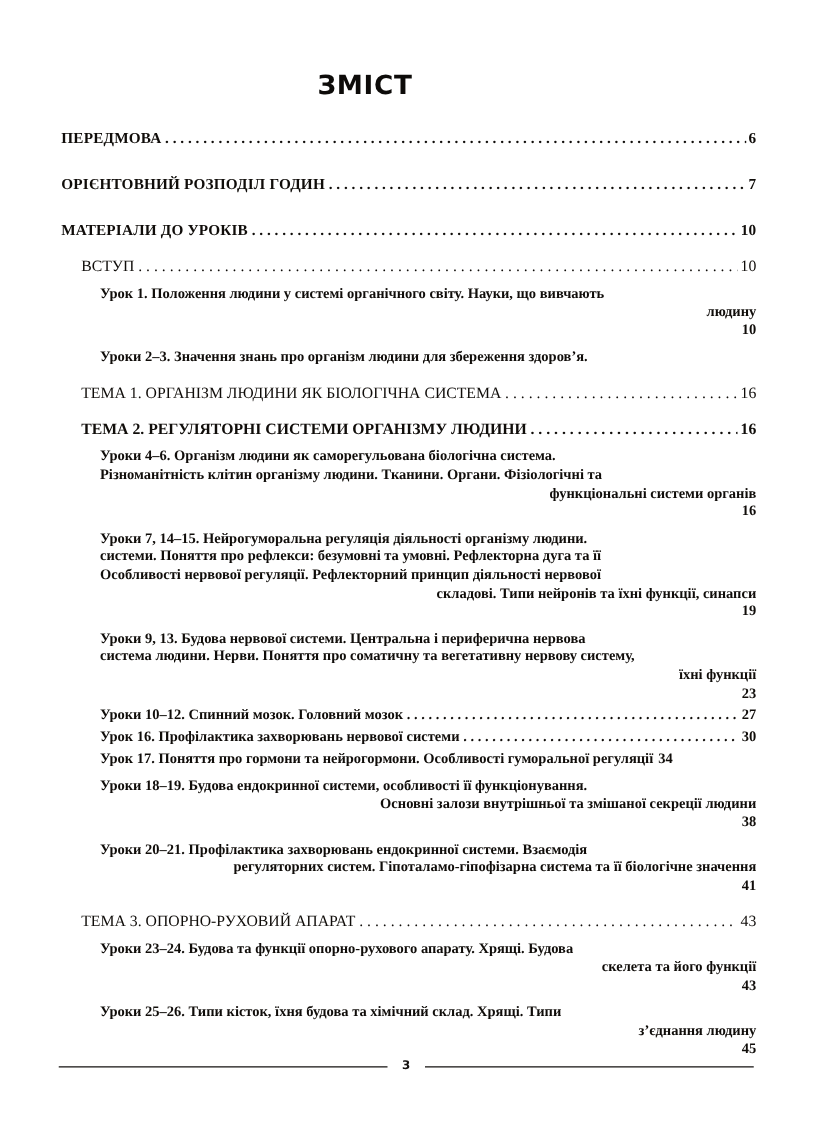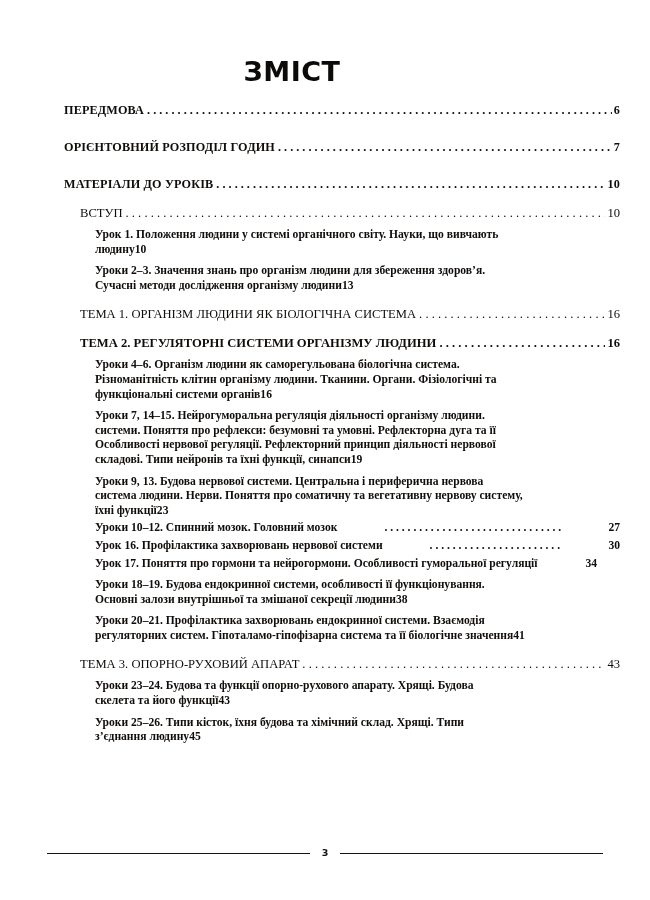--- a/index.html
+++ b/index.html
@@ -24,29 +24,29 @@
   }
 
   .toc-title {
     position: absolute;
     top: 56px;
     left: 0;
     width: 584px;
     text-align: center;
     font-family: "DejaVu Sans", "Liberation Sans", sans-serif;
     font-weight: bold;
-    font-size: 27px;
+    font-size: 21px;
     letter-spacing: 0.5px;
     color: #0d0b09;
   }
 
   .toc-body {
     position: absolute;
     top: 103px;
-    left: 64px;
+    left: 49px;
     width: 556px;
   }
 
   .entry {
     display: flex;
     align-items: flex-end;
     width: 100%;
     box-sizing: border-box;
   }
 
@@ -97,38 +97,38 @@
     width: 540px;
   }
   .lvl2.bold { font-weight: bold; justify-content: center; }
 
   .lvl3 {
     font-weight: bold;
     font-size: 11.6px;
     margin-left: 31px;
     width: 525px;
     line-height: 14.6px;
-    gap: 44px;
   }
 
   
   .multi {
     margin-left: 31px;
     width: 525px;
     font-weight: bold;
     font-size: 11.6px;
     line-height: 14.6px;
   }
   .multi .head {
     display: block;
   }
   .multi .lastline {
     display: flex;
     align-items: flex-end;
     width: 100%;
+    flex-direction: column;
   }
 
   .sp-lg { height: 22px; }
   .sp-md { height: 14px; }
   .sp-sm { height: 7px; }
   .sp-xs { height: 3px; }
 
   
   .footer {
     position: absolute;
@@ -189,25 +189,20 @@
         <span class="head">Урок 1. Положення людини у системі органічного світу. Науки, що вивчають</span>
         <div class="lastline">
           <span class="etext">людину</span>
           <span class="leader"></span>
           <span class="pnum">10</span>
         </div>
       </div>
       <div class="sp-sm"></div>
       <div class="multi">
         <span class="head">Уроки 2–3. Значення знань про організм людини для збереження здоров’я.</span>
-        <div class="lastline">
-          <span class="etext">Сучасні методи дослідження організму людини</span>
-          <span class="leader"></span>
-          <span class="pnum">13</span>
-        </div>
       </div>
       <div class="sp-md"></div>
       <div class="entry lvl2">
         <span class="etext">ТЕМА 1. ОРГАНІЗМ ЛЮДИНИ ЯК БІОЛОГІЧНА СИСТЕМА</span>
         <span class="leader"></span>
         <span class="pnum">16</span>
       </div>
       <div class="sp-md"></div>
       <div class="entry lvl2 bold">
         <span class="etext">ТЕМА 2. РЕГУЛЯТОРНІ СИСТЕМИ ОРГАНІЗМУ ЛЮДИНИ</span>

